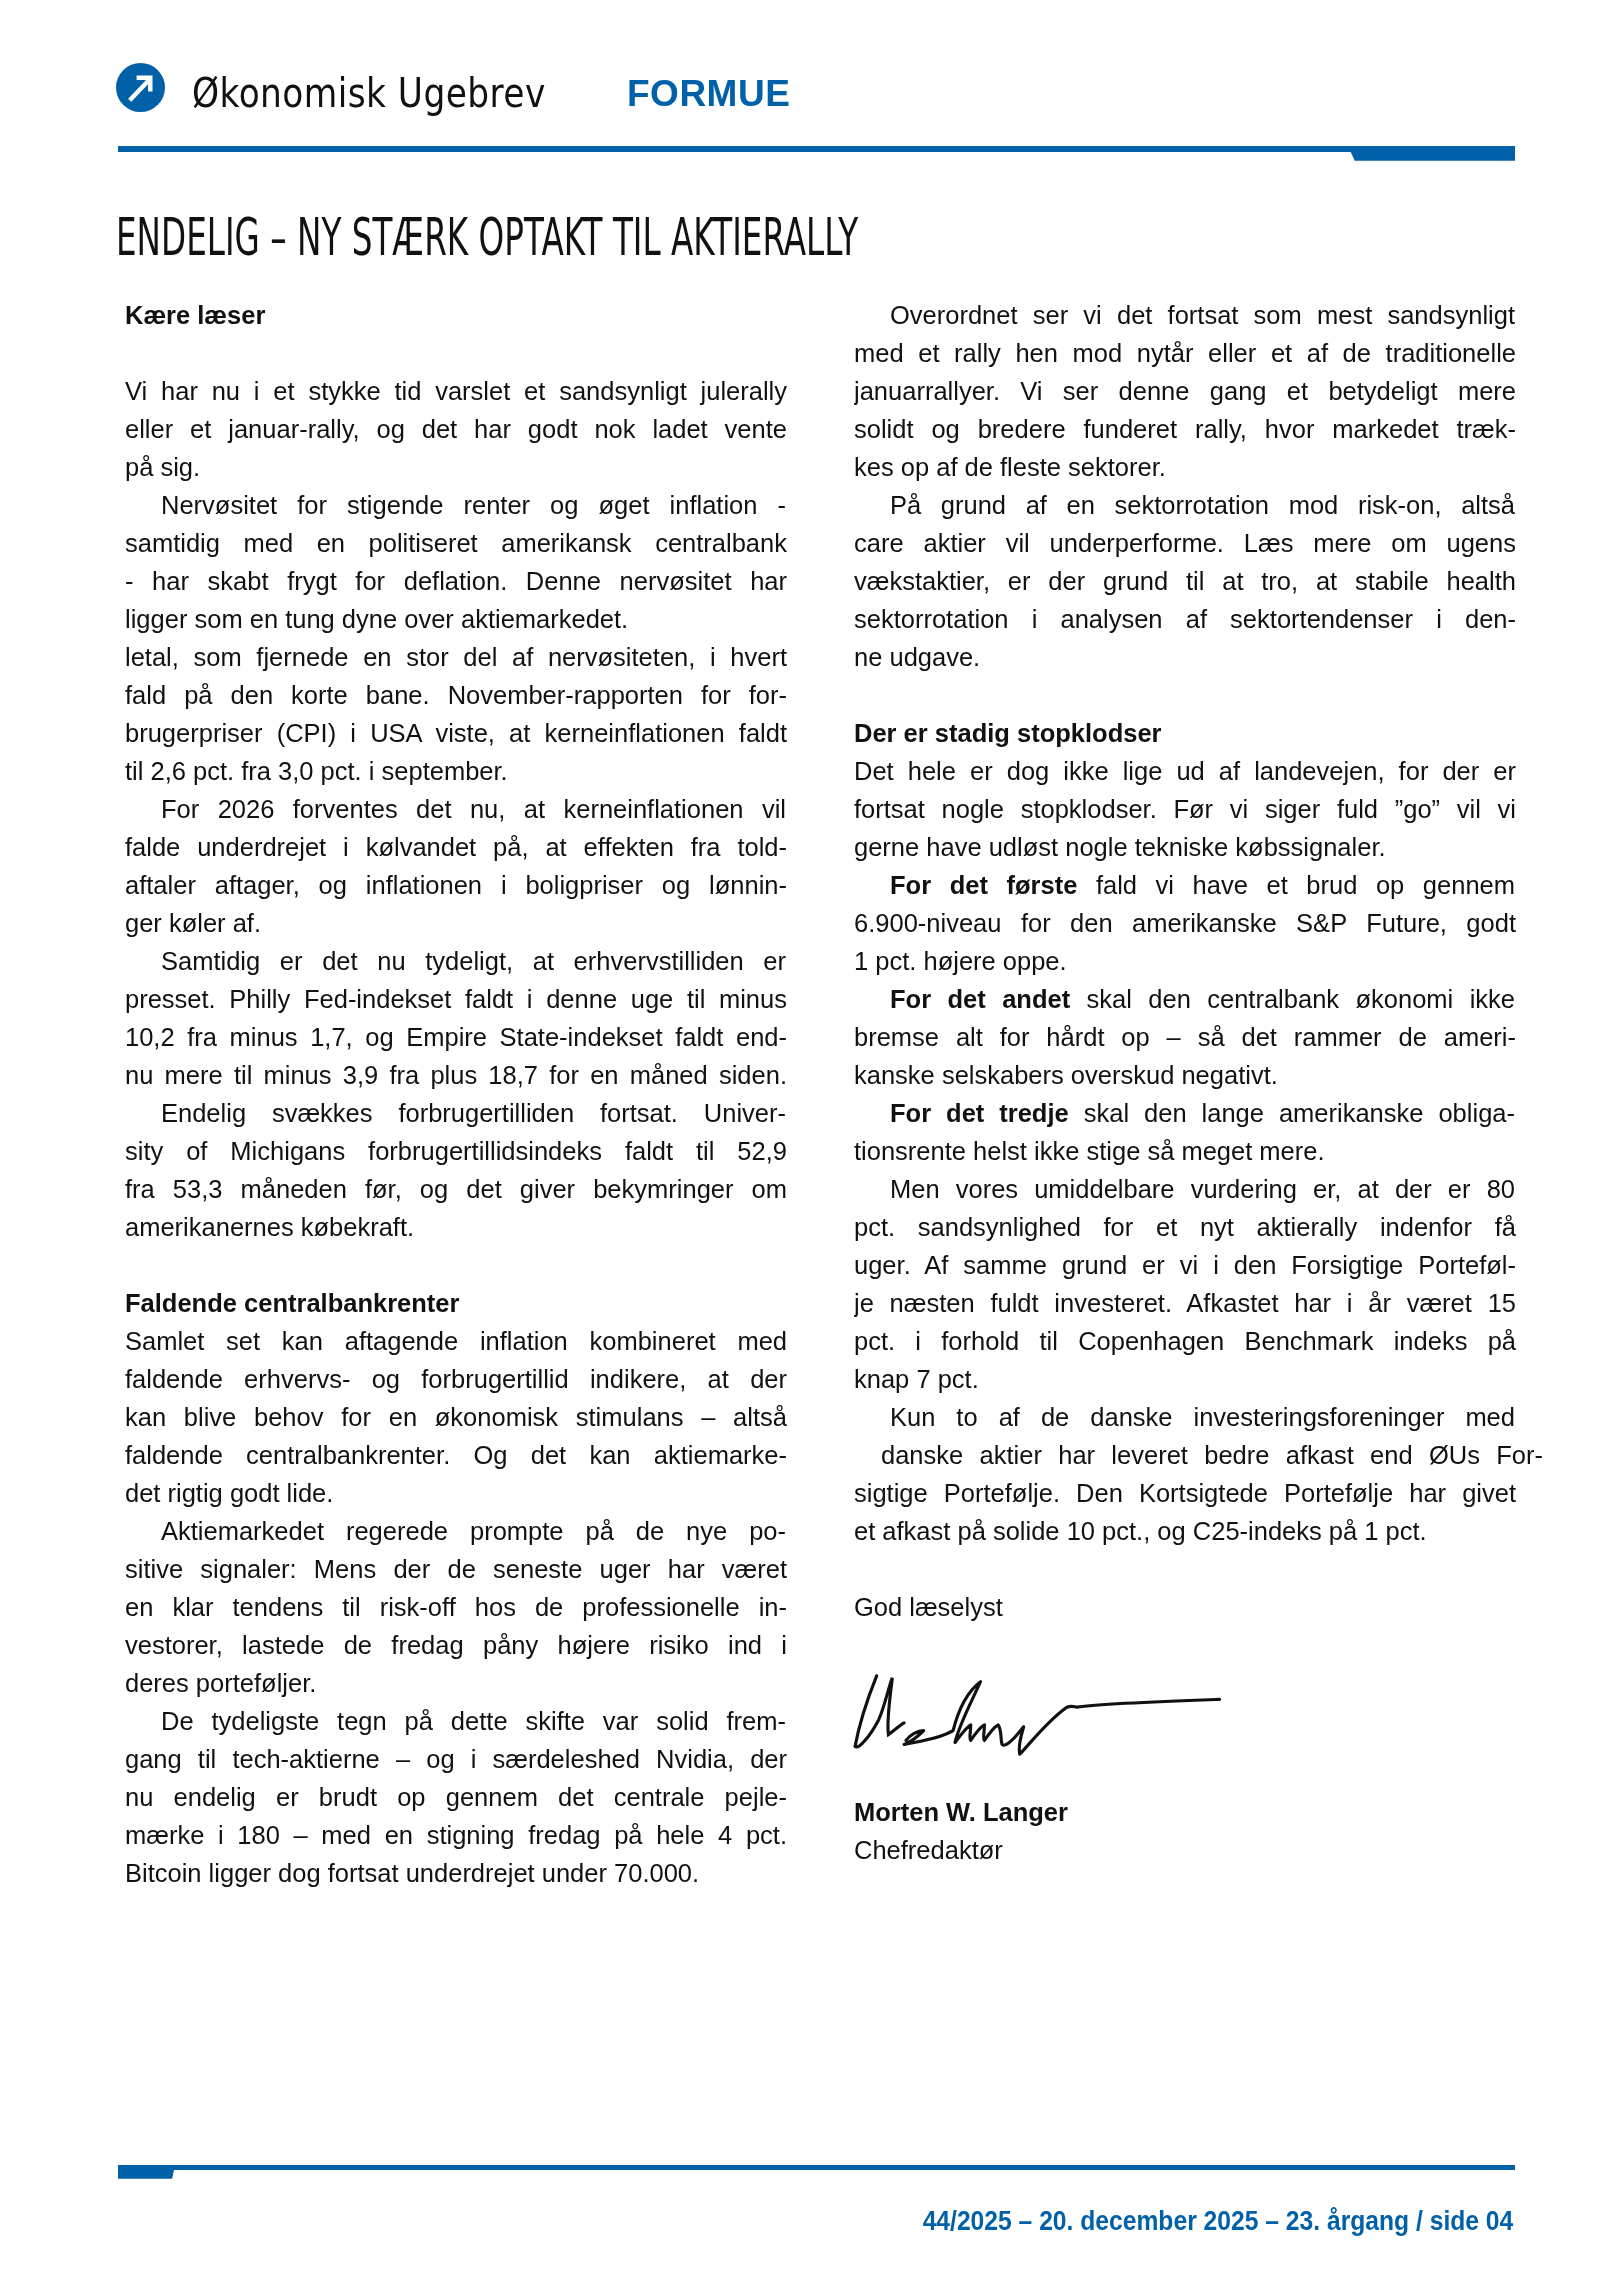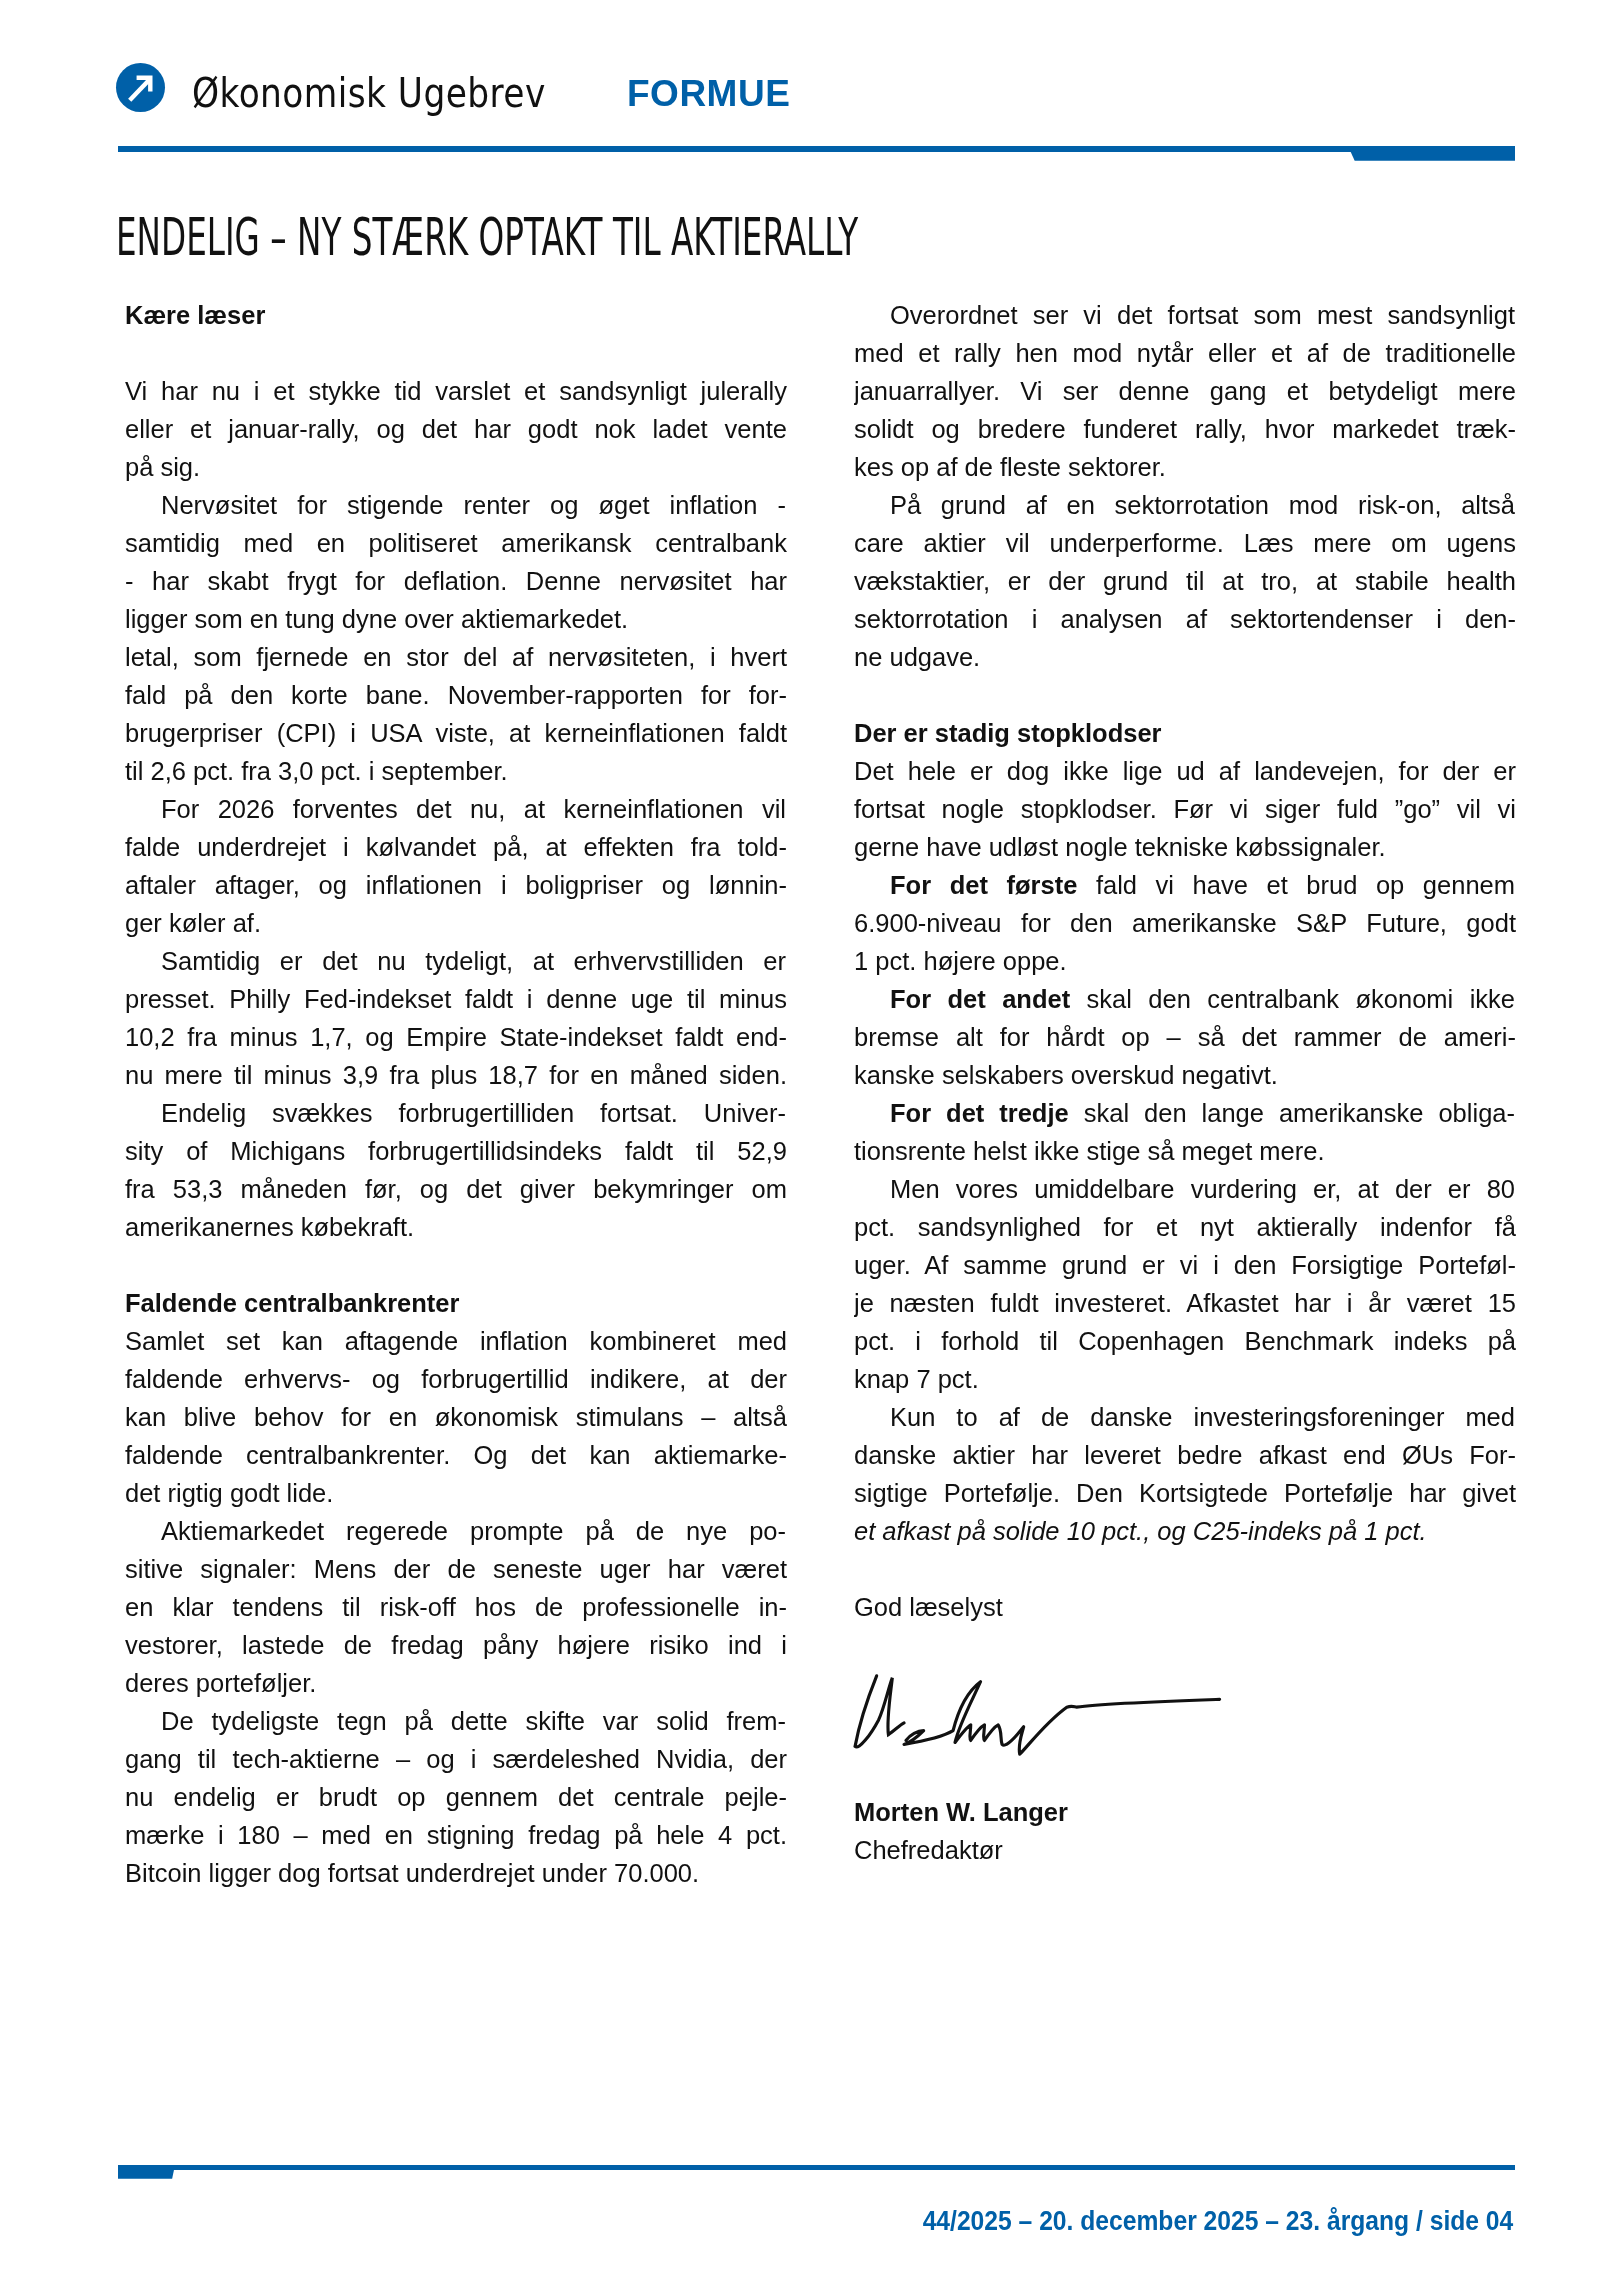--- a/index.html
+++ b/index.html
@@ -123,23 +123,23 @@
     <span class="ln" style="width: 662px;">kanske selskabers overskud negativt.</span>
     <span class="ln ind j" style="width: 625px;"><span class="b">For det tredje</span><span> skal den lange amerikanske obliga-</span></span>
     <span class="ln" style="width: 662px;">tionsrente helst ikke stige så meget mere.</span>
     <span class="ln ind j" style="width: 625px;">Men vores umiddelbare vurdering er, at der er 80</span>
     <span class="ln j" style="width: 662px;">pct. sandsynlighed for et nyt aktierally indenfor få</span>
     <span class="ln j" style="width: 662px;">uger. Af samme grund er vi i den Forsigtige Porteføl-</span>
     <span class="ln j" style="width: 662px;">je næsten fuldt investeret. Afkastet har i år været 15</span>
     <span class="ln j" style="width: 662px;">pct. i forhold til Copenhagen Benchmark indeks på</span>
     <span class="ln" style="width: 662px;">knap 7 pct.</span>
     <span class="ln ind j" style="width: 625px;">Kun to af de danske investeringsforeninger med</span>
-    <span class="ln j" style="width: 662px;">danske aktier har leveret bedre afkast end ØUs For-</span>
+    <span class="ln j" style="width: 662px; margin-left: 27px;">danske aktier har leveret bedre afkast end ØUs For-</span>
     <span class="ln j" style="width: 662px;">sigtige Portefølje. Den Kortsigtede Portefølje har givet</span>
-    <span class="ln" style="width: 662px; font-style: italic;">et afkast på solide 10 pct., og C25-indeks på 1 pct.</span>
+    <span class="ln" style="width: 662px;">et afkast på solide 10 pct., og C25-indeks på 1 pct.</span>
     <span class="ln blank" style="width: 662px;"></span>
     <span class="ln" style="width: 662px;">God læselyst</span>
   </div>
 
 <svg class="signature" viewBox="0 0 420 100">
   <path d="M28 10 C20 30 10 60 6 82 C10 86 22 70 30 55 C36 42 40 22 44 12 C42 30 38 55 40 70 C46 66 52 60 56 58" fill="none" stroke="#111" stroke-width="3.2" stroke-linecap="round"></path>
   <path d="M58 76 C62 70 70 66 76 66 C70 72 62 78 56 80 C80 76 96 72 106 66 C110 50 118 28 134 16 C126 34 112 60 108 78 C114 70 120 62 124 60 C124 68 122 74 124 76 C128 70 134 62 138 60 C138 68 136 74 138 76 C142 70 148 62 152 60 C156 66 154 74 156 80 C160 84 170 72 178 62 C176 70 172 80 174 90 C184 80 200 58 222 42 C228 40 230 42 232 42 C260 38 320 36 378 34" fill="none" stroke="#111" stroke-width="3.2" stroke-linecap="round" stroke-linejoin="round"></path>
 </svg>
 <div style="position:absolute;left:854px;top:1793px;">
   <span class="ln b">Morten W. Langer</span>

